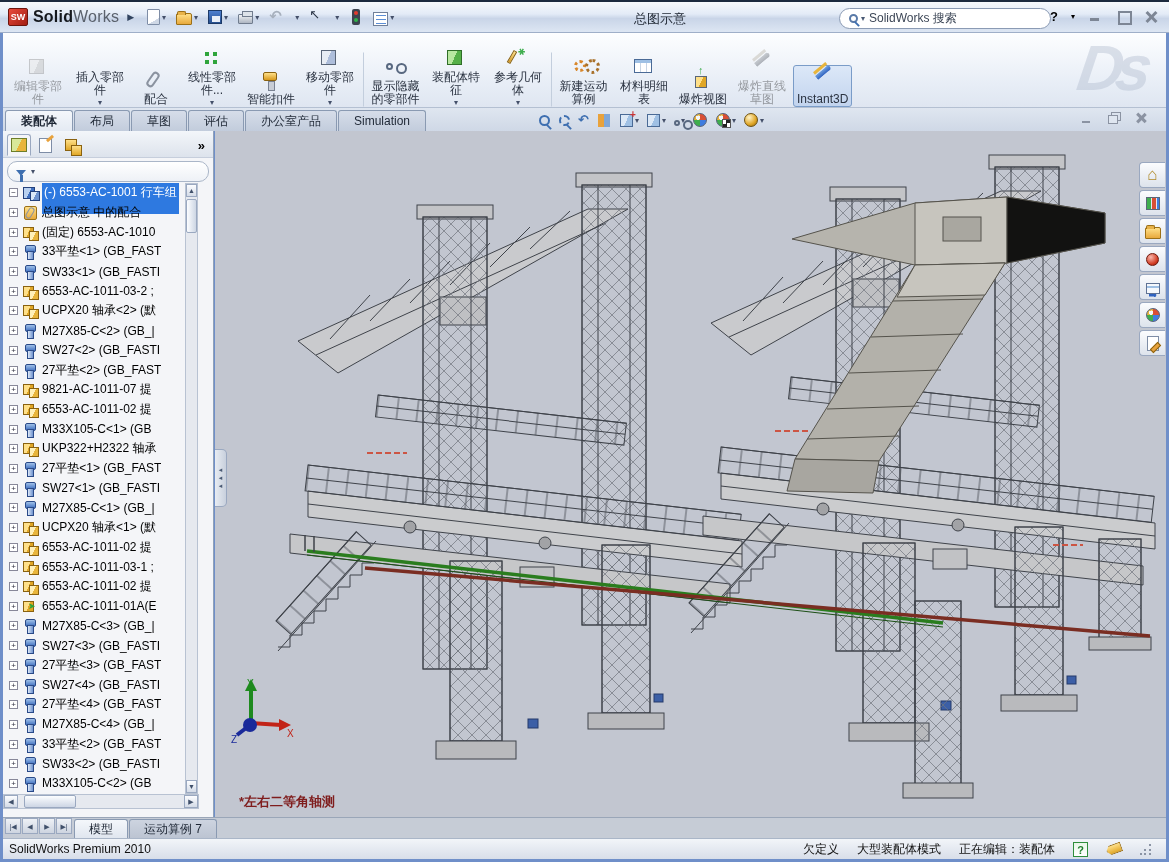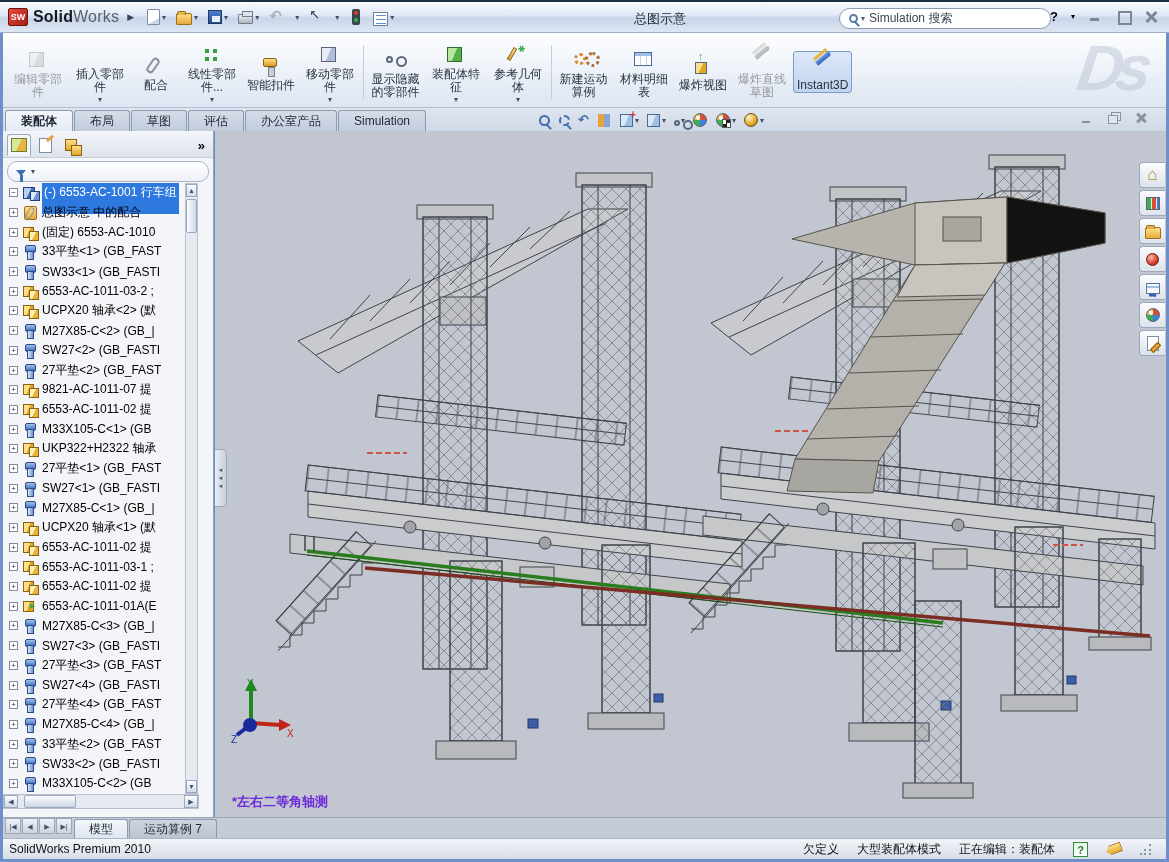--- a/index.html
+++ b/index.html
@@ -102,21 +102,21 @@
   .r-i3d { position:absolute; left:4px; top:4px; width:16px; height:3px; background:#e8b53c; transform:rotate(-40deg); transform-origin:left; }
   .r-i3d::after { content:""; position:absolute; left:-1px; top:4px; width:18px; height:5px; background:linear-gradient(#6fa0e0,#2f62c0); clip-path:polygon(0 0,75% 0,75% -80%,100% 50%,75% 180%,75% 100%,0 100%); }
   .r-glasses2 { position:absolute; left:3px; top:8px; width:7px; height:7px; border:2px solid #586880; border-radius:50%; }
   .r-glasses2::after { content:""; position:absolute; left:8px; top:-2px; width:7px; height:7px; border:2px solid #586880; border-radius:50%; }
   .r-pencil { position:absolute; left:5px; top:4px; width:4px; height:14px; background:linear-gradient(#ffe089,#d89a1e); border:1px solid #8a6210; transform:rotate(30deg); }
   .r-pencil::after { content:"✱"; position:absolute; left:3px; top:-8px; color:#3fae4e; font-size:9px; }
 
   
   .ribbon { position:absolute; left:3px; top:33px; width:1163px; height:75px;
     background:linear-gradient(#fdfeff,#e7edf6 70%,#dfe6f1); border-bottom:1px solid #b4c0d2; }
-  .ribbon-row { display:flex; align-items:center; height:100%; padding:4px 8px 0 4px; }
+  .ribbon-row { display:flex; align-items:flex-end; height:100%; padding:4px 8px 0 4px; }
   .rbtn { min-width:50px; max-width:62px; padding:2px 3px 0; text-align:center; color:#2a3240;
     display:flex; flex-direction:column; align-items:center; border:1px solid transparent; border-radius:3px; }
   .rbtn .lbl { font-size:12px; line-height:13px; margin-top:1px; }
   .rbtn .dd { font-size:8px; color:#44506a; margin-top:1px; height:8px; }
   .rbtn.disabled { opacity:.45; filter:grayscale(.9); }
   .rbtn.active { background:linear-gradient(#dce8f8,#c2d4ee); border-color:#7a9cc8; }
   .rbtn.sep-before { border-left:1px solid #c3cedd; border-radius:0; margin-left:2px; padding-left:6px; }
   .ds-logo { position:absolute; right:22px; top:-2px; font-size:64px; font-style:italic; font-weight:bold;
     color:#aeb9cc; opacity:.4; transform:skewX(-8deg); letter-spacing:-8px; }
 
@@ -186,21 +186,21 @@
   .hscroll .thumb { position:absolute; left:20px; top:0; width:52px; height:13px; background:linear-gradient(#fcfdff,#cdd6e4); border:1px solid #9aa8c0; border-radius:2px; }
 
   
   .viewport { position:absolute; left:212px; top:0; right:0; bottom:0; background:#c2c6d0; overflow:hidden; }
   .splitter { position:absolute; left:0; top:318px; width:12px; height:58px; background:linear-gradient(90deg,#e8ecf2,#c8d0dd);
     border:1px solid #9aa8c0; border-left:none; border-radius:0 5px 5px 0; display:flex; flex-direction:column;
     align-items:center; justify-content:center; color:#4a5a74; font-size:7px; line-height:8px; }
   .taskpane { position:absolute; right:1px; top:31px; display:flex; flex-direction:column; gap:2px; }
   .tp-btn { width:26px; height:26px; background:linear-gradient(#fbfcfe,#dde3ec); border:1px solid #9aa8c0;
     border-radius:4px 0 0 4px; border-right:none; display:flex; align-items:center; justify-content:center; }
-  .view-label { position:absolute; left:17px; bottom:6px; font-size:13px; font-weight:bold; color:#6d28d9; }
+  .view-label { position:absolute; left:24px; bottom:6px; font-size:13px; font-weight:bold; color:#7f1d1d; }
   .triad { position:absolute; left:14px; bottom:72px; width:70px; height:70px; }
 
   
   .bottombar { position:absolute; left:3px; top:817px; width:1163px; height:21px; background:#c6ccd6;
     display:flex; border-top:1px solid #9aa6b8; }
   .nav-btns { display:flex; gap:1px; padding:0 2px 1px 2px; }
   .nav-btn { width:16px; height:16px; background:linear-gradient(#eef1f6,#cdd4e0); border:1px solid #9aa8c0;
     font-size:7px; text-align:center; line-height:15px; color:#40506a; }
   .mtab { height:19px; line-height:18px; padding:0 14px; font-size:12px; color:#1e2735;
     border:1px solid #8a9ab2; border-bottom:none; border-radius:3px 3px 0 0; margin-right:1px;
@@ -271,21 +271,21 @@
 
       <div class="tb-btn">
         <span class="ic ic22 ic-list"></span>
         <span class="dd">▾</span>
       </div>
     </div>
   <div class="doc-title">总图示意</div>
   <div class="search-box">
     <span class="ic ic-zoom" style="width:9px;height:9px;border-color:#5a7aa8"></span>
     <span class="dd">▾</span>
-    <span class="search-text">Simulation 搜索</span>
+    <span class="search-text">SolidWorks 搜索</span>
   </div>
   <div class="win-ctrls">
     <span class="help-q">?</span>
     <span class="dd" style="font-size:8px;color:#6a7document48a">▾</span>
     <span class="wc wc-min"></span>
     <span class="wc wc-max"></span>
     <span class="wc wc-close"></span>
   </div>
 </div>
 

